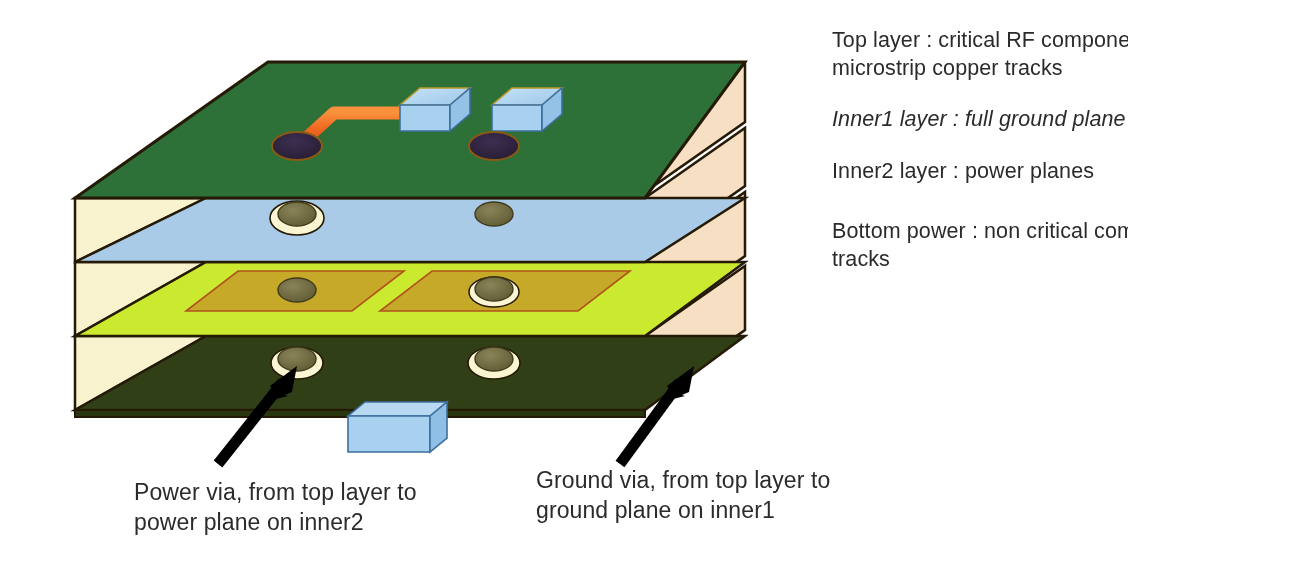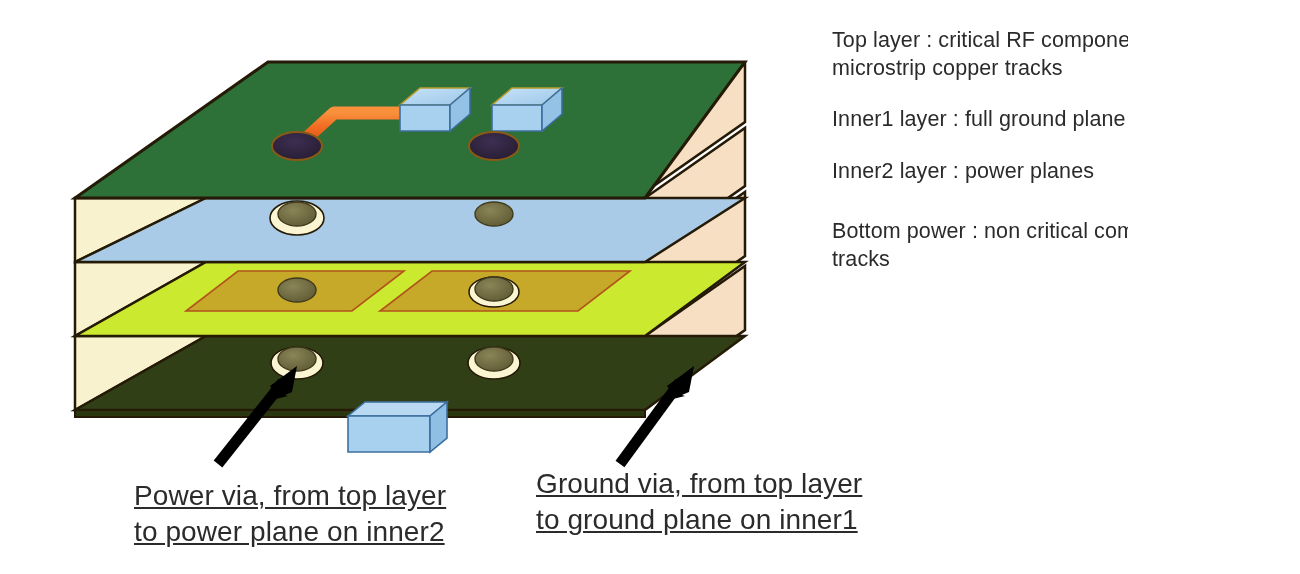--- a/index.html
+++ b/index.html
@@ -28,29 +28,28 @@
     top: 26px;
     width: 460px;
   }
   .legend-item {
     font-size: 21.5px;
     line-height: 1.32;
     color: #2b2b2b;
     letter-spacing: 0.1px;
   }
   .legend-item.gap-1 { margin-bottom: 22px; }
-  .legend-item.gap-2 { margin-bottom: 24px; }
+  .legend-item.gap-2 { margin-bottom: 24px; font-style: italic; }
   .legend-item.gap-3 { margin-bottom: 31px; }
   .caption {
     position: absolute;
-    font-size: 28px;
+    font-size: 23px;
     line-height: 1.3;
     color: #2b2b2b;
     letter-spacing: 0.1px;
-    text-decoration: underline;
   }
   #caption-power { left: 134px; top: 478px; width: 330px; }
   #caption-ground { left: 536px; top: 466px; width: 330px; }
 </style>
 </head>
 <body>
 
 <div id="stage">
 
   <svg id="board-svg" viewBox="0 0 1300 574">

